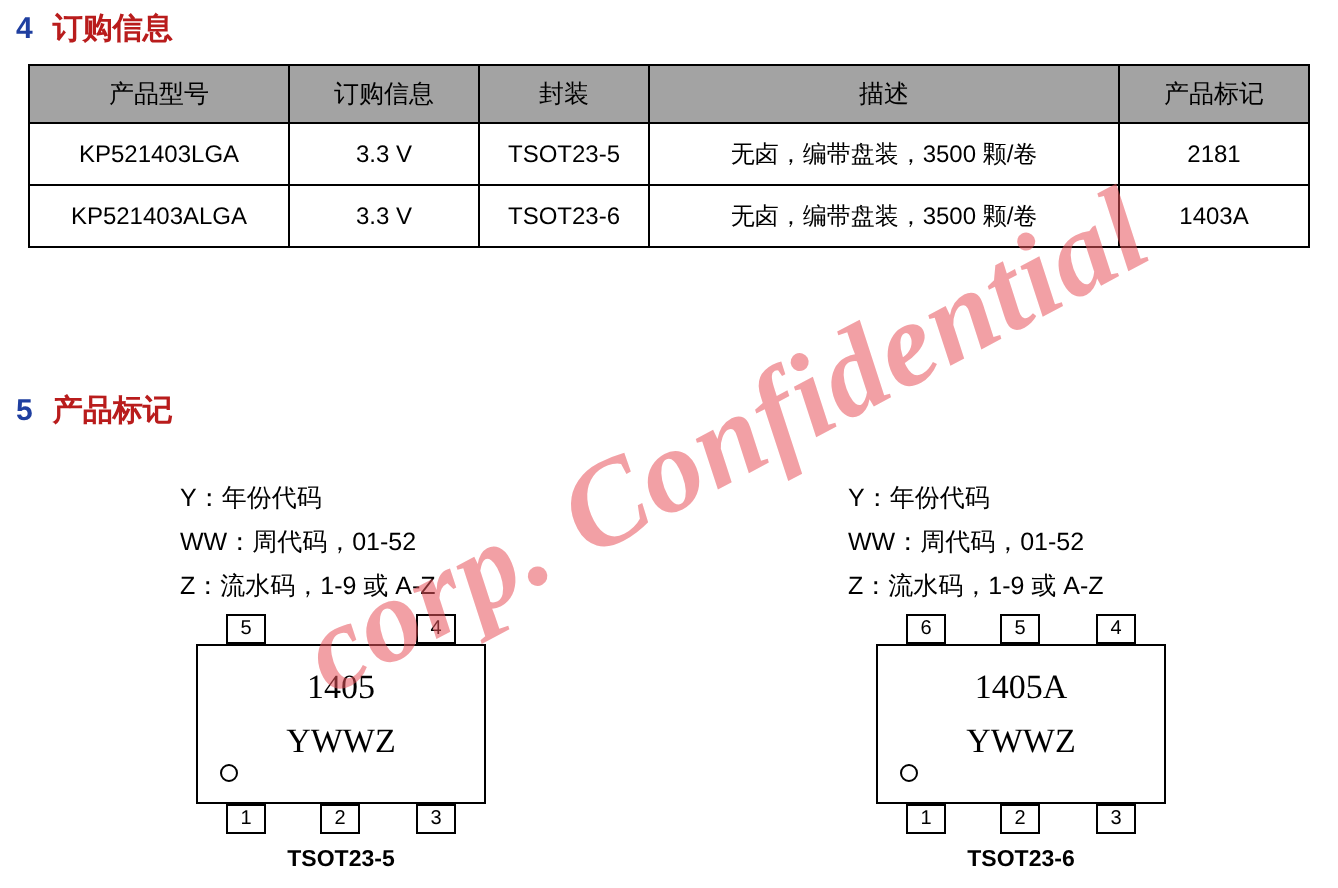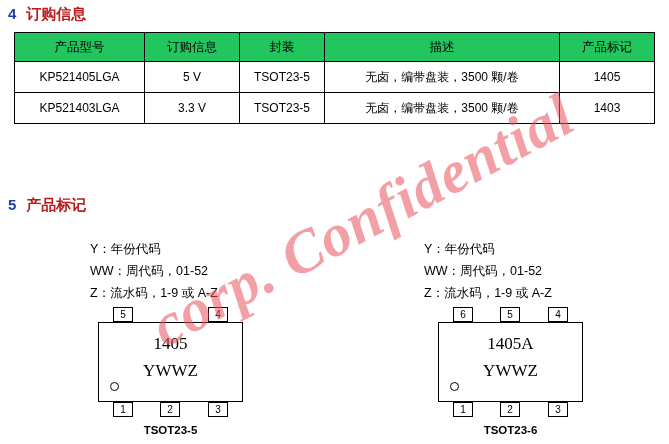--- a/index.html
+++ b/index.html
@@ -82,21 +82,21 @@
   }
   table.order th, table.order td {
     border: 1px solid #000000;
     height: 28px;
     text-align: center;
     vertical-align: middle;
     font-size: 12px;
     font-family: "Liberation Sans", sans-serif;
   }
   table.order thead th {
-    background: #22c55e;
+    background: #a3a3a3;
     font-weight: normal;
     font-size: 12.5px;
     height: 26px;
   }
   .col1 { width: 130px; }
   .col2 { width: 95px; }
   .col3 { width: 85px; }
   .col4 { width: 235px; }
   .col5 { width: 95px; }
 
@@ -193,32 +193,32 @@
         <tr>
           <th>产品型号</th>
           <th>订购信息</th>
           <th>封装</th>
           <th>描述</th>
           <th>产品标记</th>
         </tr>
       </thead>
       <tbody>
         <tr>
-          <td>KP521405LGA</td>
-          <td>5 V</td>
-          <td>TSOT23-5</td>
-          <td>无卤，编带盘装，3500 颗/卷</td>
-          <td>1405</td>
-        </tr>
-        <tr>
           <td>KP521403LGA</td>
           <td>3.3 V</td>
           <td>TSOT23-5</td>
           <td>无卤，编带盘装，3500 颗/卷</td>
-          <td>1403</td>
+          <td>2181</td>
+        </tr>
+        <tr>
+          <td>KP521403ALGA</td>
+          <td>3.3 V</td>
+          <td>TSOT23-6</td>
+          <td>无卤，编带盘装，3500 颗/卷</td>
+          <td>1403A</td>
         </tr>
       </tbody>
     </table>
   </div>
 
   <div class="section-head sec2">
     <span class="section-num">5</span>
     <span class="section-title">产品标记</span>
   </div>
 

